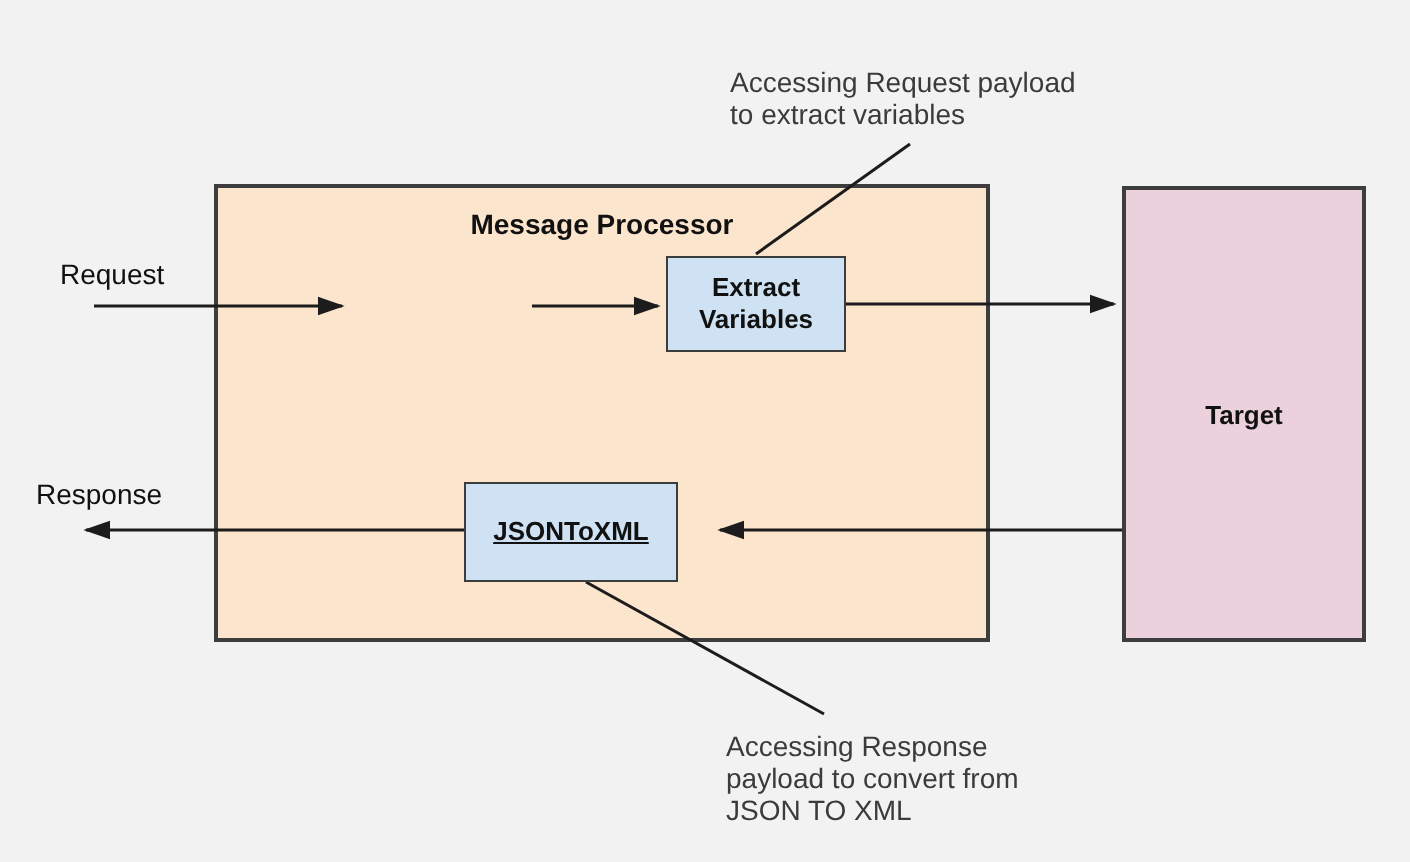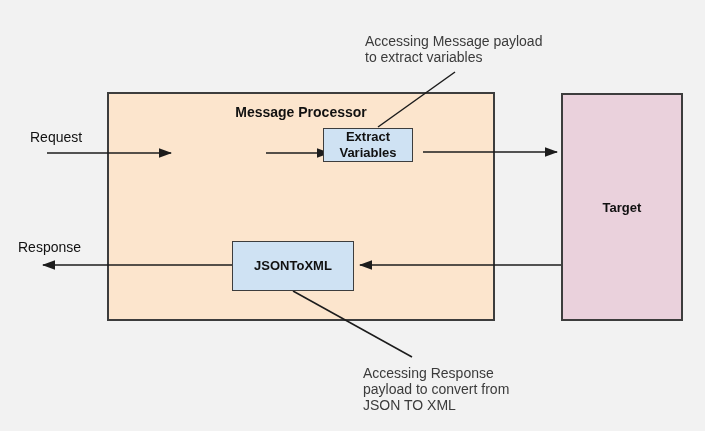--- a/index.html
+++ b/index.html
@@ -96,31 +96,31 @@
     <line x1="47" y1="153" x2="171" y2="153" marker-end="url(#ah)"></line>
     <line x1="266" y1="153" x2="329" y2="153" marker-end="url(#ah)"></line>
     <line x1="423" y1="152" x2="557" y2="152" marker-end="url(#ah)"></line>
     <line x1="561" y1="265" x2="360" y2="265" marker-end="url(#ah)"></line>
     <line x1="232" y1="265" x2="43" y2="265" marker-end="url(#ah)"></line>
     <line x1="455" y1="72" x2="378" y2="127"></line>
     <line x1="293" y1="291" x2="412" y2="357"></line>
   </svg>
 
 
-  <div class="box node" style="left:323px; top:128px; width:90px; height:34px;">Extract
+  <div class="box node" style="left:333px; top:128px; width:90px; height:48px;">Extract
 Variables</div>
 
-  <div class="box node" style="left:232px; top:241px; width:122px; height:50px;">JSONToXML</div>
+  <div class="box node" style="left:232px; top:241px; width:107px; height:50px;text-decoration:underline;">JSONToXML</div>
 
   <div class="box target-box" style="left:561px; top:93px; width:122px; height:228px;">Target</div>
 
   <div class="flow-label" style="left:30px; top:129px;">Request</div>
 
   <div class="flow-label" style="left:18px; top:239px;">Response</div>
 
-  <div class="annotation" style="left:365px; top:33px;">Accessing Message payload
+  <div class="annotation" style="left:365px; top:33px;">Accessing Request payload
 to extract variables</div>
 
   <div class="annotation" style="left:363px; top:365px;">Accessing Response
 payload to convert from
 JSON TO XML</div>
 
 </div>
 
 </body></html>

